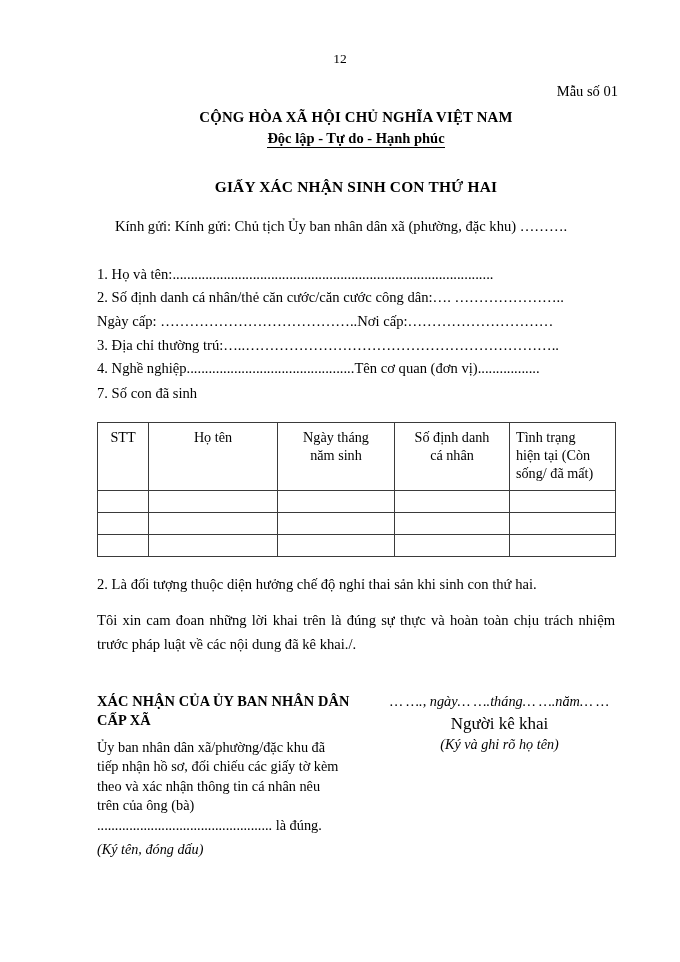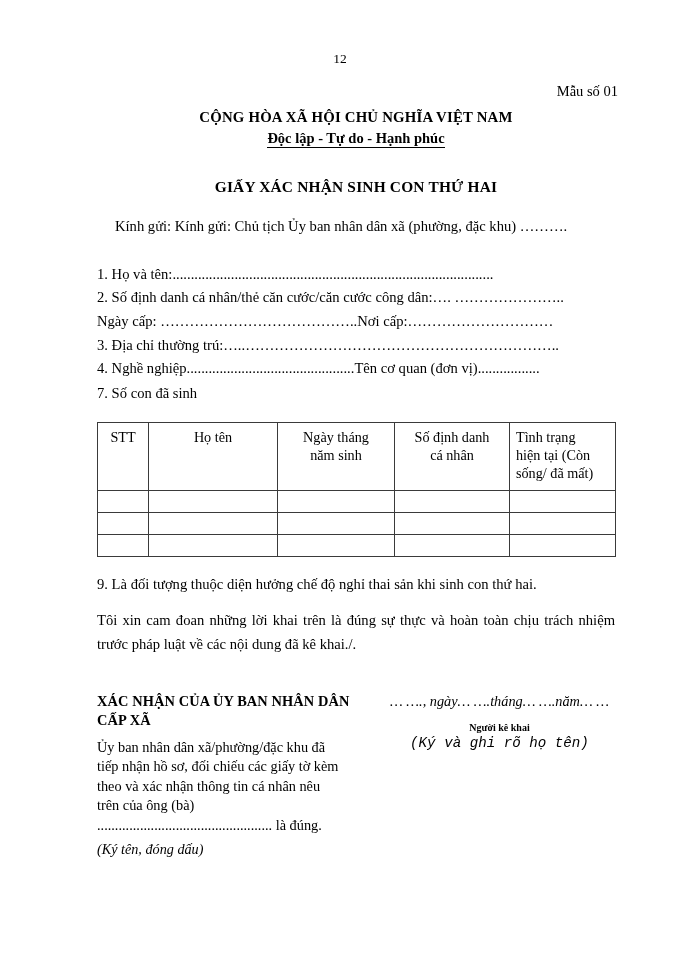--- a/index.html
+++ b/index.html
@@ -189,28 +189,27 @@
     font-style: italic;
     font-size: 14.2px;
     margin-top: 6px;
   }
   .sig-date {
     font-style: italic;
     font-size: 14.3px;
     line-height: 1.3;
   }
   .sig-role {
-    font-weight: bold;
-    font-size: 10px;
+    font-weight: normal;
+    font-size: 17px;
     line-height: 1.3;
-    margin-top: 10px;
+    margin-top: 2px;
   }
   .sig-right .sig-note {
     margin-top: 1px;
-    font-family: Liberation Mono, monospace;
   }
 </style>
 </head>
 <body>
 
 <div class="page">
 
   <div class="page-number">12</div>
   <div class="form-code">Mẫu số 01</div>
 
@@ -282,21 +281,21 @@
           <td></td>
           <td></td>
           <td></td>
           <td></td>
           <td></td>
         </tr>
       </tbody>
     </table>
 
     <div class="after-table">
-      <div class="para-item">9. Là đối tượng thuộc diện hưởng chế độ nghỉ thai sản khi sinh con thứ hai.</div>
+      <div class="para-item">2. Là đối tượng thuộc diện hưởng chế độ nghỉ thai sản khi sinh con thứ hai.</div>
       <div class="para-commit">Tôi xin cam đoan những lời khai trên là đúng sự thực và hoàn toàn chịu trách nhiệm trước pháp luật về các nội dung đã kê khai./.</div>
     </div>
 
     <div class="signatures">
 
       <div class="sig-left">
         <div class="sig-heading">
           <div>XÁC NHẬN CỦA ỦY BAN NHÂN DÂN</div>
           <div>CẤP XÃ</div>
         </div>

